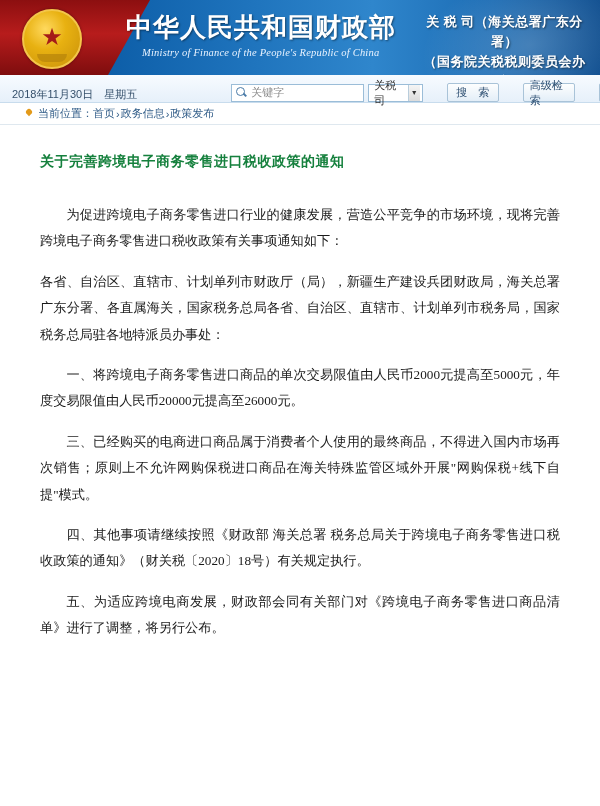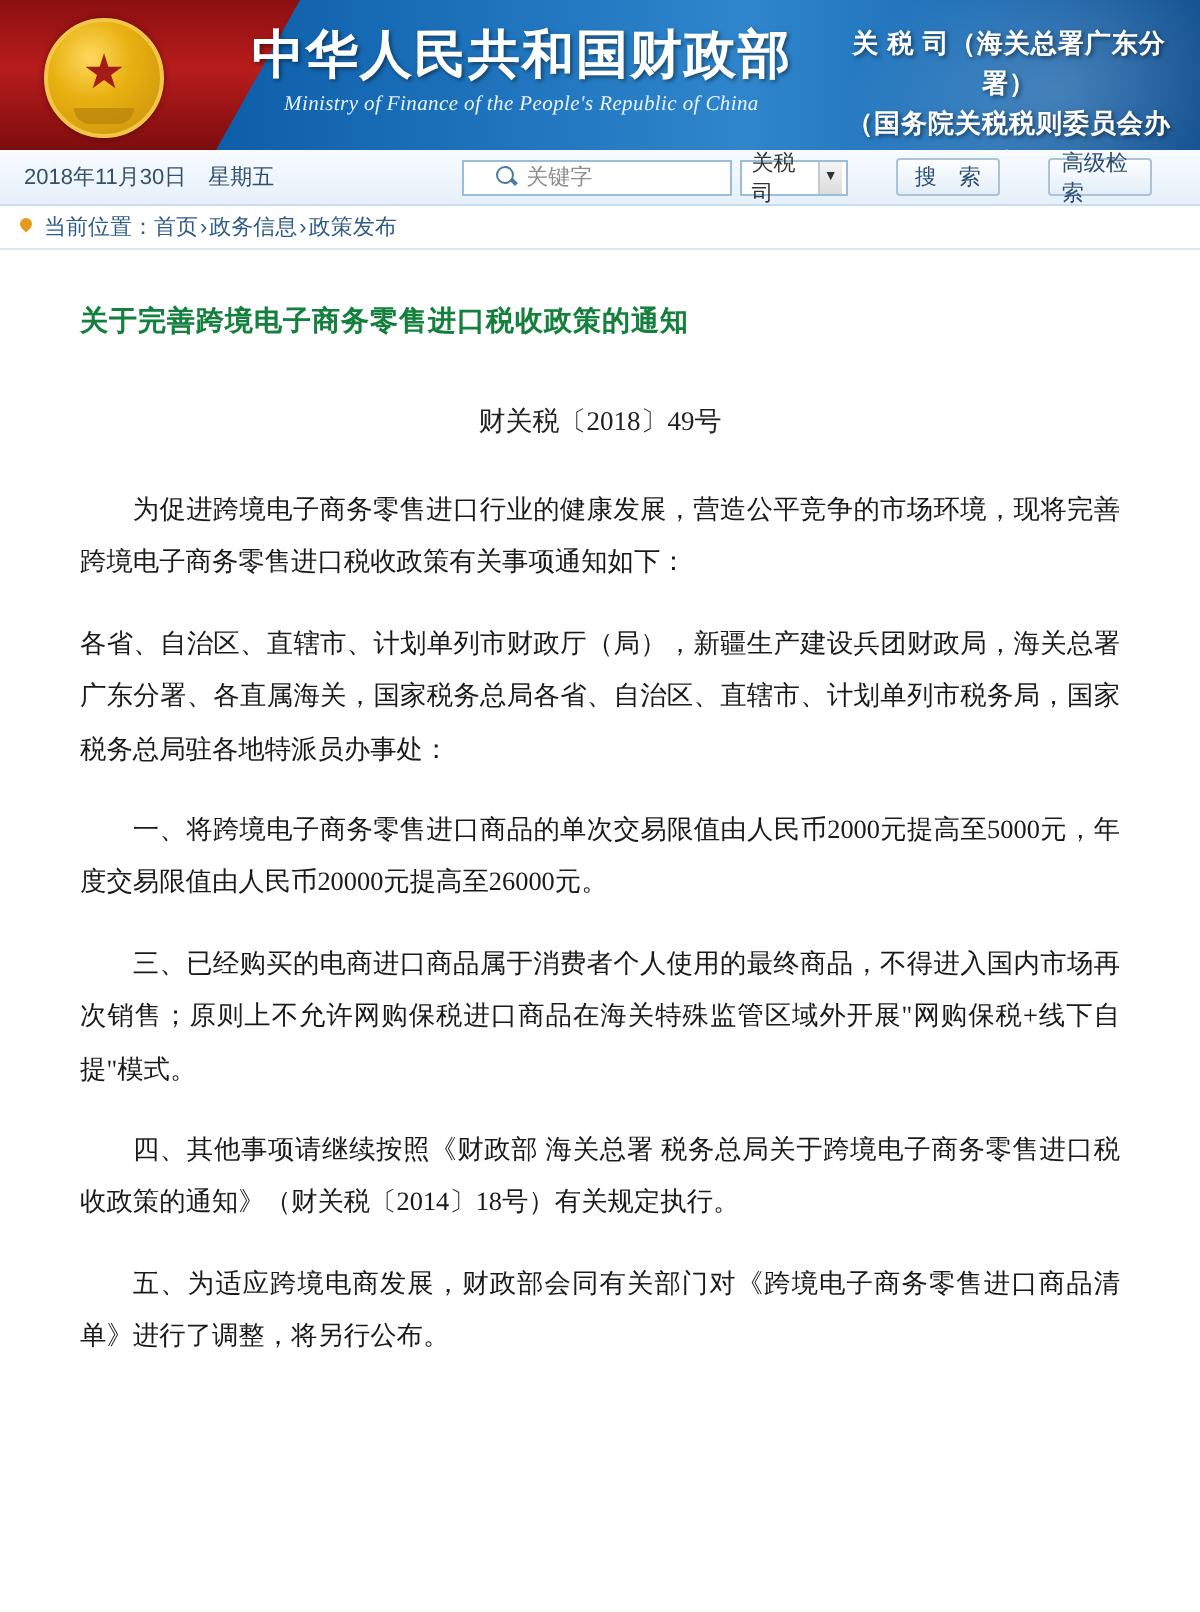--- a/index.html
+++ b/index.html
@@ -109,21 +109,21 @@
     line-height: 1.55;
   }
 
   
   .toolbar {
     position: relative;
     height: 28px;
     background: linear-gradient(180deg, #f7fbff 0%, #e6f0fa 100%);
     border-bottom: 1px solid #c8dced;
     display: flex;
-    align-items: center;
+    align-items: flex-end;
     font-size: 11px;
     color: #35506b;
     padding: 0 6px;
     box-sizing: border-box;
     gap: 39px;
   }
   .tb-date {
     padding: 0 6px;
     white-space: nowrap;
   }
@@ -133,21 +133,21 @@
     align-items: center;
     margin-left: 10px;
   }
   .search-box {
     display: flex;
     align-items: center;
     width: 150px;
     height: 18px;
     border: 1px solid #9bbdd8;
     background: #fff;
-    padding: 0 16px;
+    padding: 0 4px;
     box-sizing: border-box;
   }
   .search-ico {
     width: 11px; height: 11px;
     margin-right: 4px;
     position: relative;
     flex: 0 0 auto;
   }
   .search-ico:before {
     content: "";
@@ -211,21 +211,21 @@
 
   
   .crumb {
     height: 22px;
     background: #ffffff;
     border-bottom: 1px solid #dfe8ef;
     display: flex;
     align-items: center;
     font-size: 11px;
     color: #2f5b87;
-    padding: 0 8px;
+    padding: 0 24px;
     box-sizing: border-box;
   }
   .crumb .pin {
     width: 10px; height: 10px;
     margin-right: 4px;
     position: relative;
     flex: 0 0 auto;
   }
   .crumb .pin:before {
     content: "";
@@ -311,24 +311,23 @@
     <span>当前位置：</span>
     <span>首页</span>
     <span class="crumb-sep">›</span>
     <span>政务信息</span>
     <span class="crumb-sep">›</span>
     <span>政策发布</span>
   </div>
 
   <div class="doc">
     <div class="doc-title">关于完善跨境电子商务零售进口税收政策的通知</div>
-    <div class="doc-num">财关税〔2018〕49号</div>
 
     <p class="p indent">为促进跨境电子商务零售进口行业的健康发展，营造公平竞争的市场环境，现将完善跨境电子商务零售进口税收政策有关事项通知如下：</p>
     <p class="p">各省、自治区、直辖市、计划单列市财政厅（局），新疆生产建设兵团财政局，海关总署广东分署、各直属海关，国家税务总局各省、自治区、直辖市、计划单列市税务局，国家税务总局驻各地特派员办事处：</p>
     <p class="p indent">一、将跨境电子商务零售进口商品的单次交易限值由人民币2000元提高至5000元，年度交易限值由人民币20000元提高至26000元。</p>
     <p class="p indent">三、已经购买的电商进口商品属于消费者个人使用的最终商品，不得进入国内市场再次销售；原则上不允许网购保税进口商品在海关特殊监管区域外开展"网购保税+线下自提"模式。</p>
-    <p class="p indent">四、其他事项请继续按照《财政部 海关总署 税务总局关于跨境电子商务零售进口税收政策的通知》（财关税〔2014〕18号）有关规定执行。</p>
+    <p class="p indent">四、其他事项请继续按照《财政部 海关总署 税务总局关于跨境电子商务零售进口税收政策的通知》（财关税〔2020〕18号）有关规定执行。</p>
     <p class="p indent">五、为适应跨境电商发展，财政部会同有关部门对《跨境电子商务零售进口商品清单》进行了调整，将另行公布。</p>
 
   </div>
 
 </div>
 
 </body></html>

